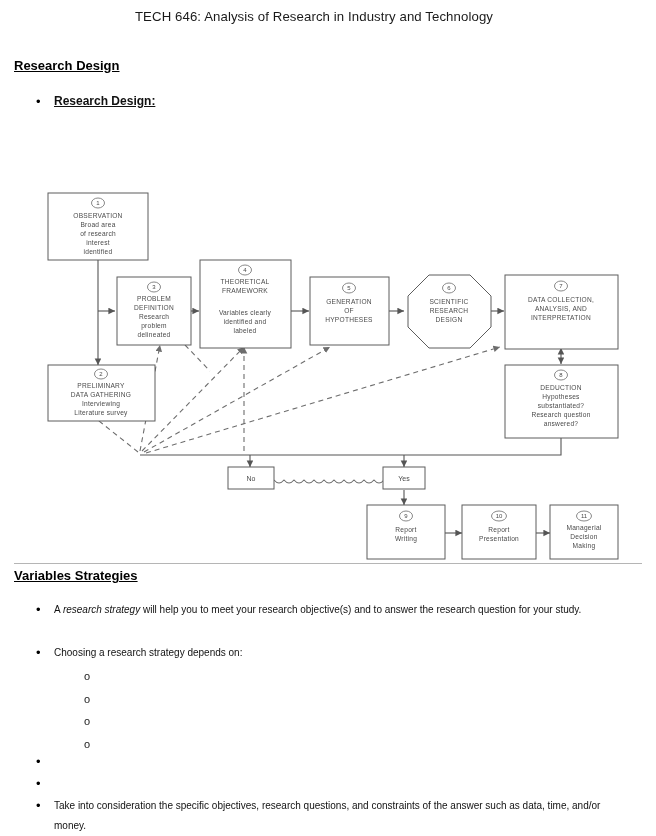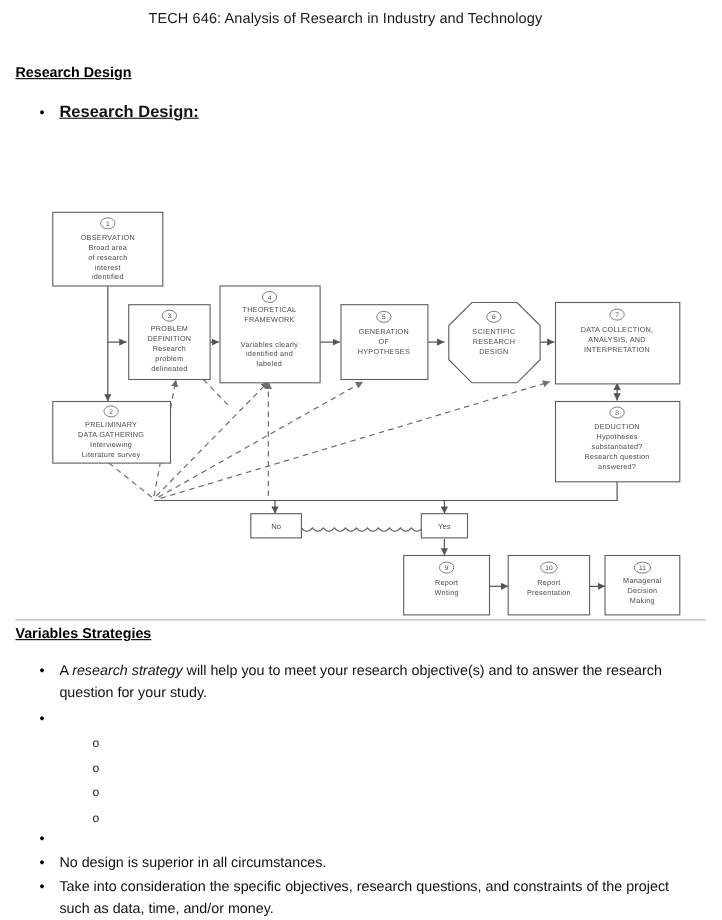--- a/index.html
+++ b/index.html
@@ -54,33 +54,33 @@
     align-items: flex-start;
   }
   .bullet-dot {
     width: 18px;
     flex: 0 0 18px;
     font-size: 13px;
     line-height: 19px;
     text-align: left;
   }
   .bullet-text {
-    font-size: 13px;
+    font-size: 10px;
     line-height: 19.5px;
     color: #111;
   }
   .bullet-text em { font-style: italic; }
 
   #bullet-research-design {
     top: 92px; left: 36px;
   }
   #bullet-research-design .bullet-text {
     font-weight: bold;
     text-decoration: underline;
-    font-size: 15px;
+    font-size: 12px;
   }
 
   .strat-bullet { left: 36px; width: 600px; }
   .sub-bullet {
     position: absolute;
     left: 84px;
     font-size: 11px;
     line-height: 16px;
     color: #222;
   }
@@ -313,34 +313,34 @@
   <div class="rule"></div>
   <div class="section-heading" id="heading-research-strategies">Variables Strategies</div>
 
   <div class="bullet-row strat-bullet" style="top:600px;">
     <span class="bullet-dot">•</span>
     <span class="bullet-text" style="width:578px;"><span>A </span><em>research strategy</em><span> will help you to meet your research objective(s) and to answer the research question for your study.</span></span>
   </div>
 
   <div class="bullet-row strat-bullet" style="top:643px;">
     <span class="bullet-dot">•</span>
+    <span class="bullet-text">Choosing a research strategy depends on:</span>
   </div>
 
   <div class="sub-bullet" style="top:668px;">o</div>
   <div class="sub-bullet" style="top:691px;">o</div>
   <div class="sub-bullet" style="top:713px;">o</div>
   <div class="sub-bullet" style="top:736px;">o</div>
 
   <div class="bullet-row strat-bullet" style="top:752px;">
     <span class="bullet-dot">•</span>
   </div>
 
   <div class="bullet-row strat-bullet" style="top:774px;">
     <span class="bullet-dot">•</span>
-    <span class="bullet-text">No design is superior in all circumstances.</span>
   </div>
 
   <div class="bullet-row strat-bullet" style="top:796px;">
     <span class="bullet-dot">•</span>
-    <span class="bullet-text" style="width:578px;">Take into consideration the specific objectives, research questions, and constraints of the project such as data, time, and/or money.</span>
+    <span class="bullet-text" style="width:578px;">Take into consideration the specific objectives, research questions, and constraints of the answer such as data, time, and/or money.</span>
   </div>
 
 </div>
 
 </body></html>

